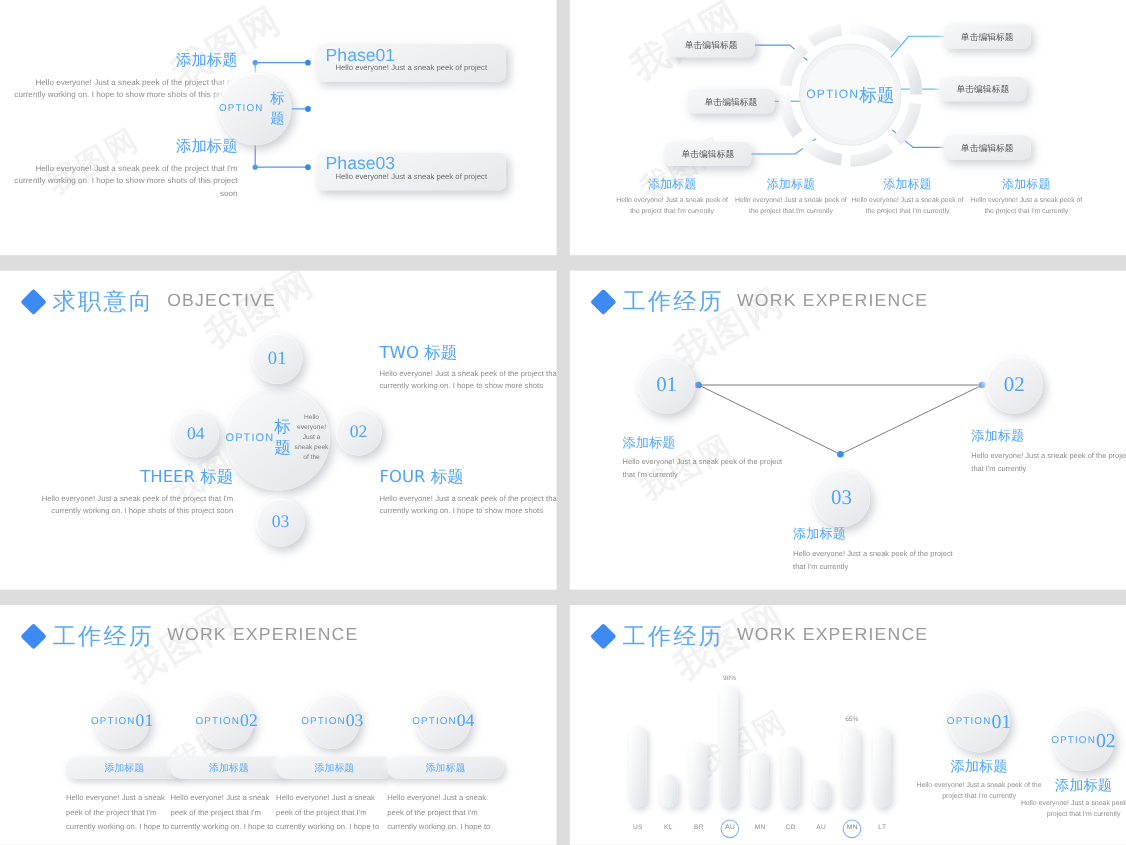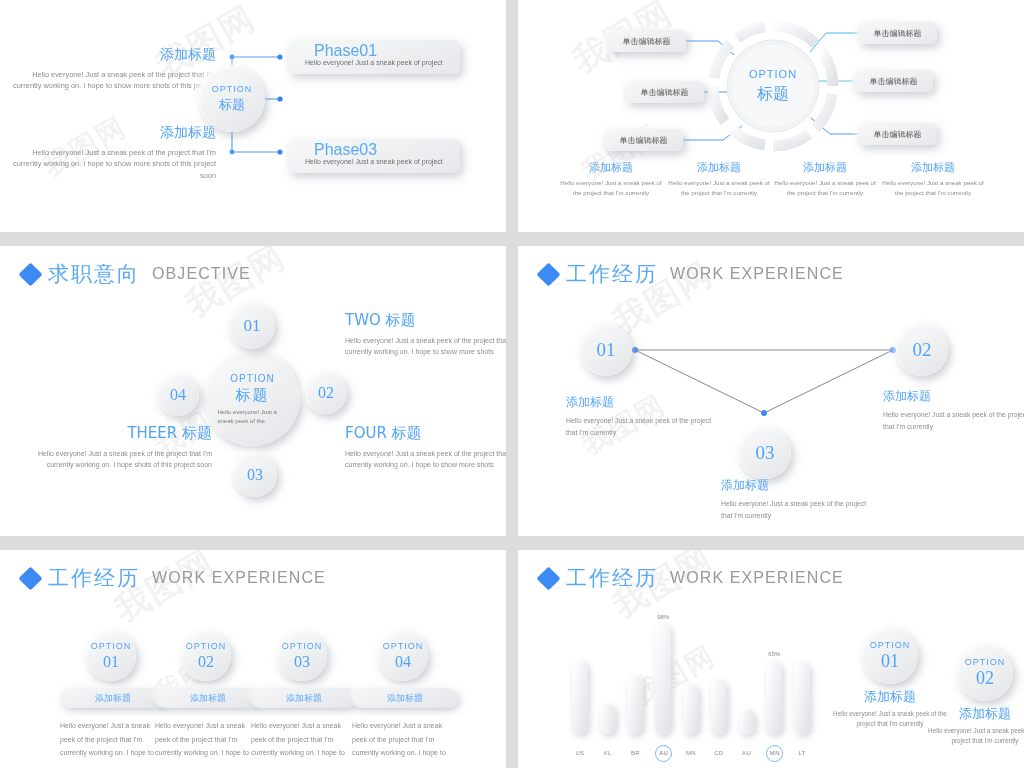--- a/index.html
+++ b/index.html
@@ -44,22 +44,23 @@
   .sec-cn{font-size:21px;color:#5aa9f5;letter-spacing:2px;font-family:"DejaVu Sans",sans-serif;}
   .sec-en{font-size:16px;color:#9a9a9a;letter-spacing:1.1px;margin-left:3px;}
 
   
   .ncirc{
     border-radius:50%;
     background:linear-gradient(145deg,#fbfbfc,#e3e5e8);
     box-shadow: 3px 4px 9px rgba(160,165,175,0.55),
                -3px -3px 8px rgba(255,255,255,0.95),
                inset 1px 1px 2px rgba(255,255,255,0.9);
-    display:flex;flex-direction:column;align-items:center;justify-content:center;
+    display:flex;flex-direction:row;align-items:center;justify-content:center;
     position:absolute;
+    text-align:center;
   }
   .ncirc .opt{color:#4fa3f7;font-size:9px;letter-spacing:1px;line-height:1.3;}
   .ncirc .cn{color:#4fa3f7;font-family:"DejaVu Sans",sans-serif;}
   .ncirc .num{color:#4ea4f8;font-weight:300;font-family:Liberation Serif, serif;}
 
   
   .nbox{
     position:absolute;
     background:linear-gradient(160deg,#f7f8f9,#e6e8eb);
     border-radius:6px;
@@ -71,21 +72,21 @@
   .lbl-cn{color:#5aa9f5;font-family:"DejaVu Sans",sans-serif;}
 
   
   svg.conn{position:absolute;left:0;top:0;width:100%;height:100%;pointer-events:none;}
 
   
   #s1 .txtblk{position:absolute;text-align:right;width:208px;left:8px;}
   #s1 .txtblk .h{font-size:14px;margin-bottom:5px;}
   #s1 .txtblk .p{font-size:7.4px;}
   #s1 .phase{width:172px;height:34px;}
-  #s1 .phase .pt{position:absolute;left:26px;top:2px;font-size:16px;color:#5aa9f5;font-weight:300;}
+  #s1 .phase .pt{position:absolute;left:8px;top:2px;font-size:16px;color:#5aa9f5;font-weight:300;}
   #s1 .phase .ps{position:absolute;left:17px;top:19px;font-size:7px;color:#6e6e6e;}
 
   
   #s2 .tagbox{width:79px;height:22px;}
   #s2 .tagbox span{position:absolute;inset:0;display:flex;align-items:center;justify-content:center;font-size:8px;color:#555;font-family:"DejaVu Sans",sans-serif;}
   #s2 .botcol{position:absolute;width:110px;text-align:center;top:160px;}
   #s2 .botcol .h{font-size:11px;margin-bottom:3px;}
   #s2 .botcol .p{font-size:6.2px;}
 
   

